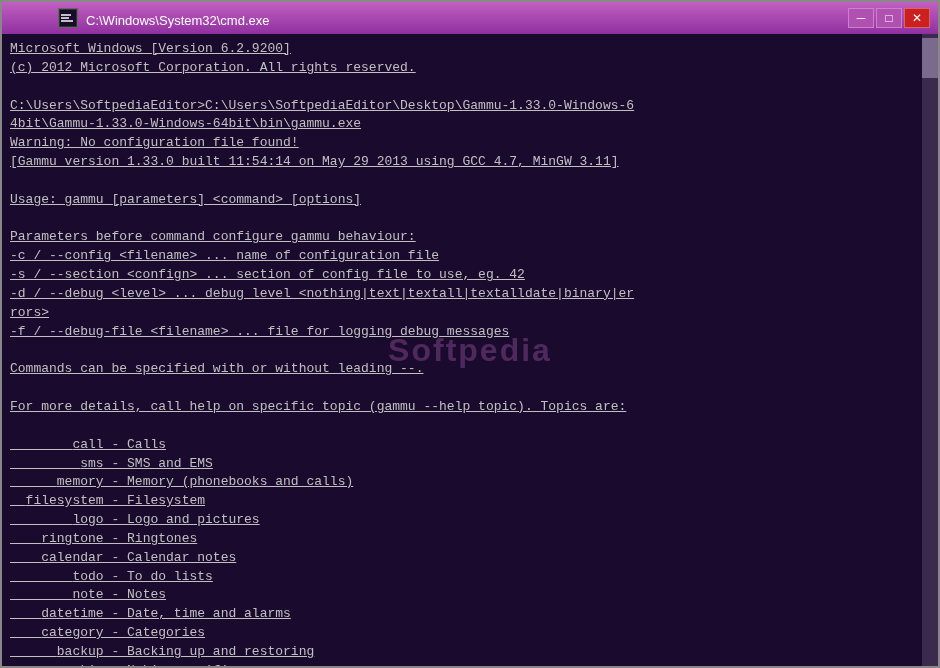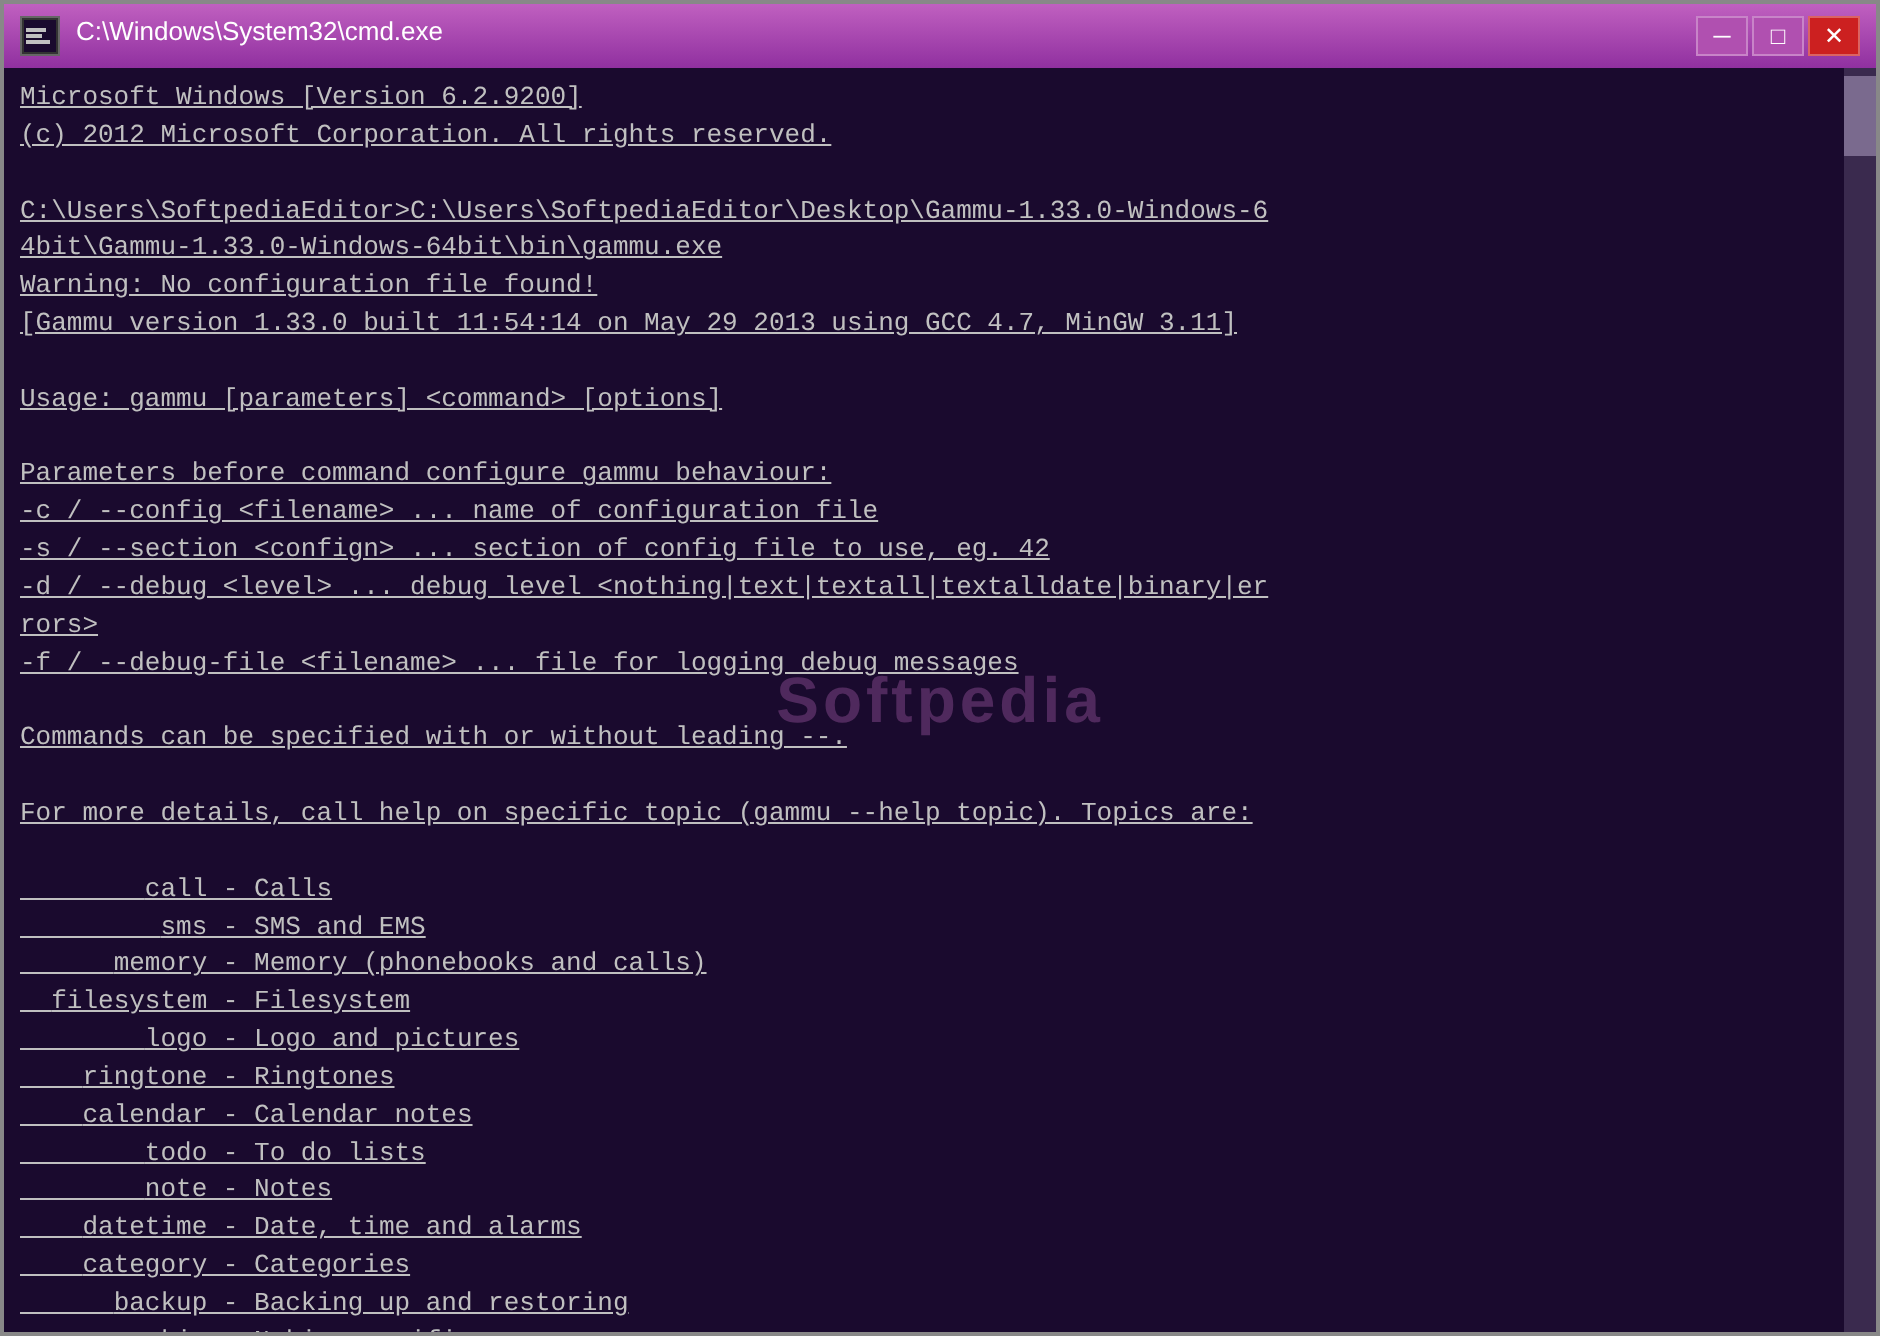--- a/index.html
+++ b/index.html
@@ -24,22 +24,23 @@
       height: 32px;
       display: flex;
       align-items: center;
       justify-content: space-between;
       padding: 0 8px;
       flex-shrink: 0;
     }
 
     .title-bar-left {
       display: flex;
-      align-items: flex-start;
+      align-items: flex-end;
       gap: 8px;
+      margin-left: 48px;
     }
 
     .title-bar-icon {
       width: 20px;
       height: 20px;
       background: #333;
       border: 1px solid #666;
       display: flex;
       align-items: center;
       justify-content: center;

